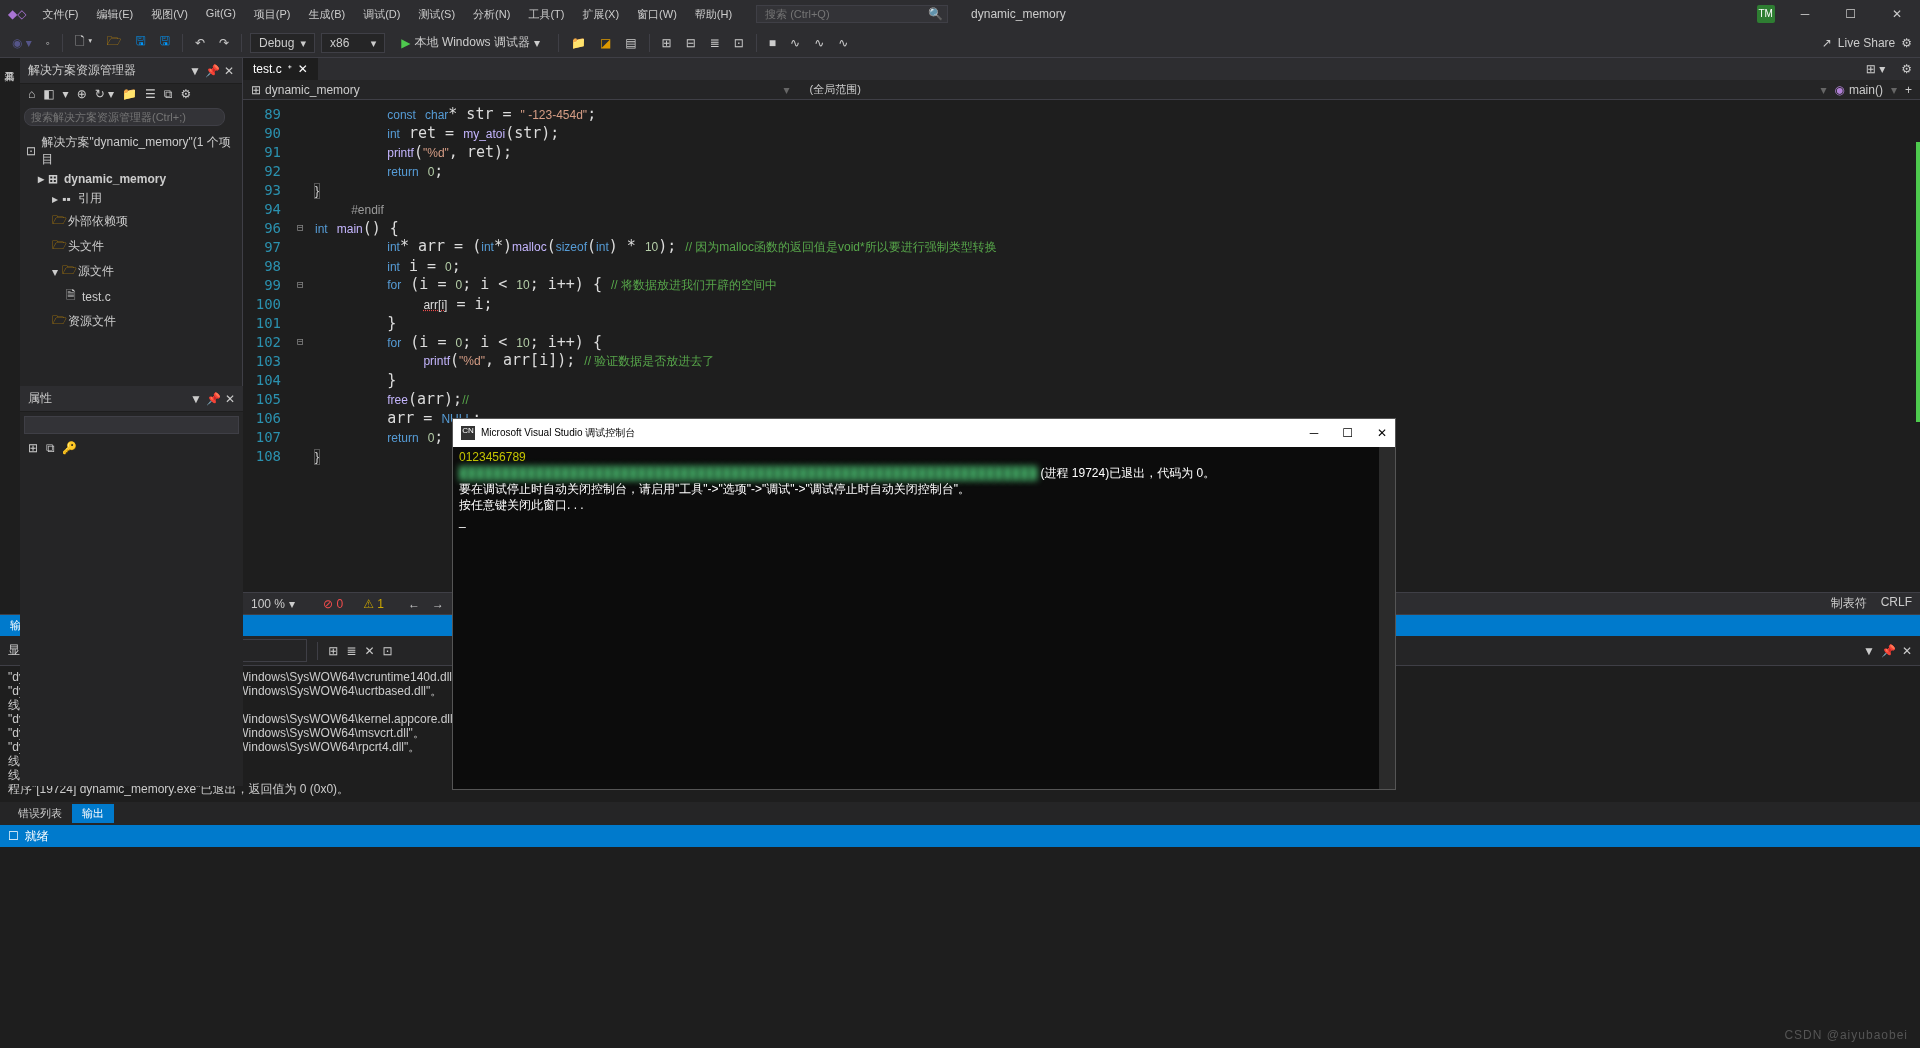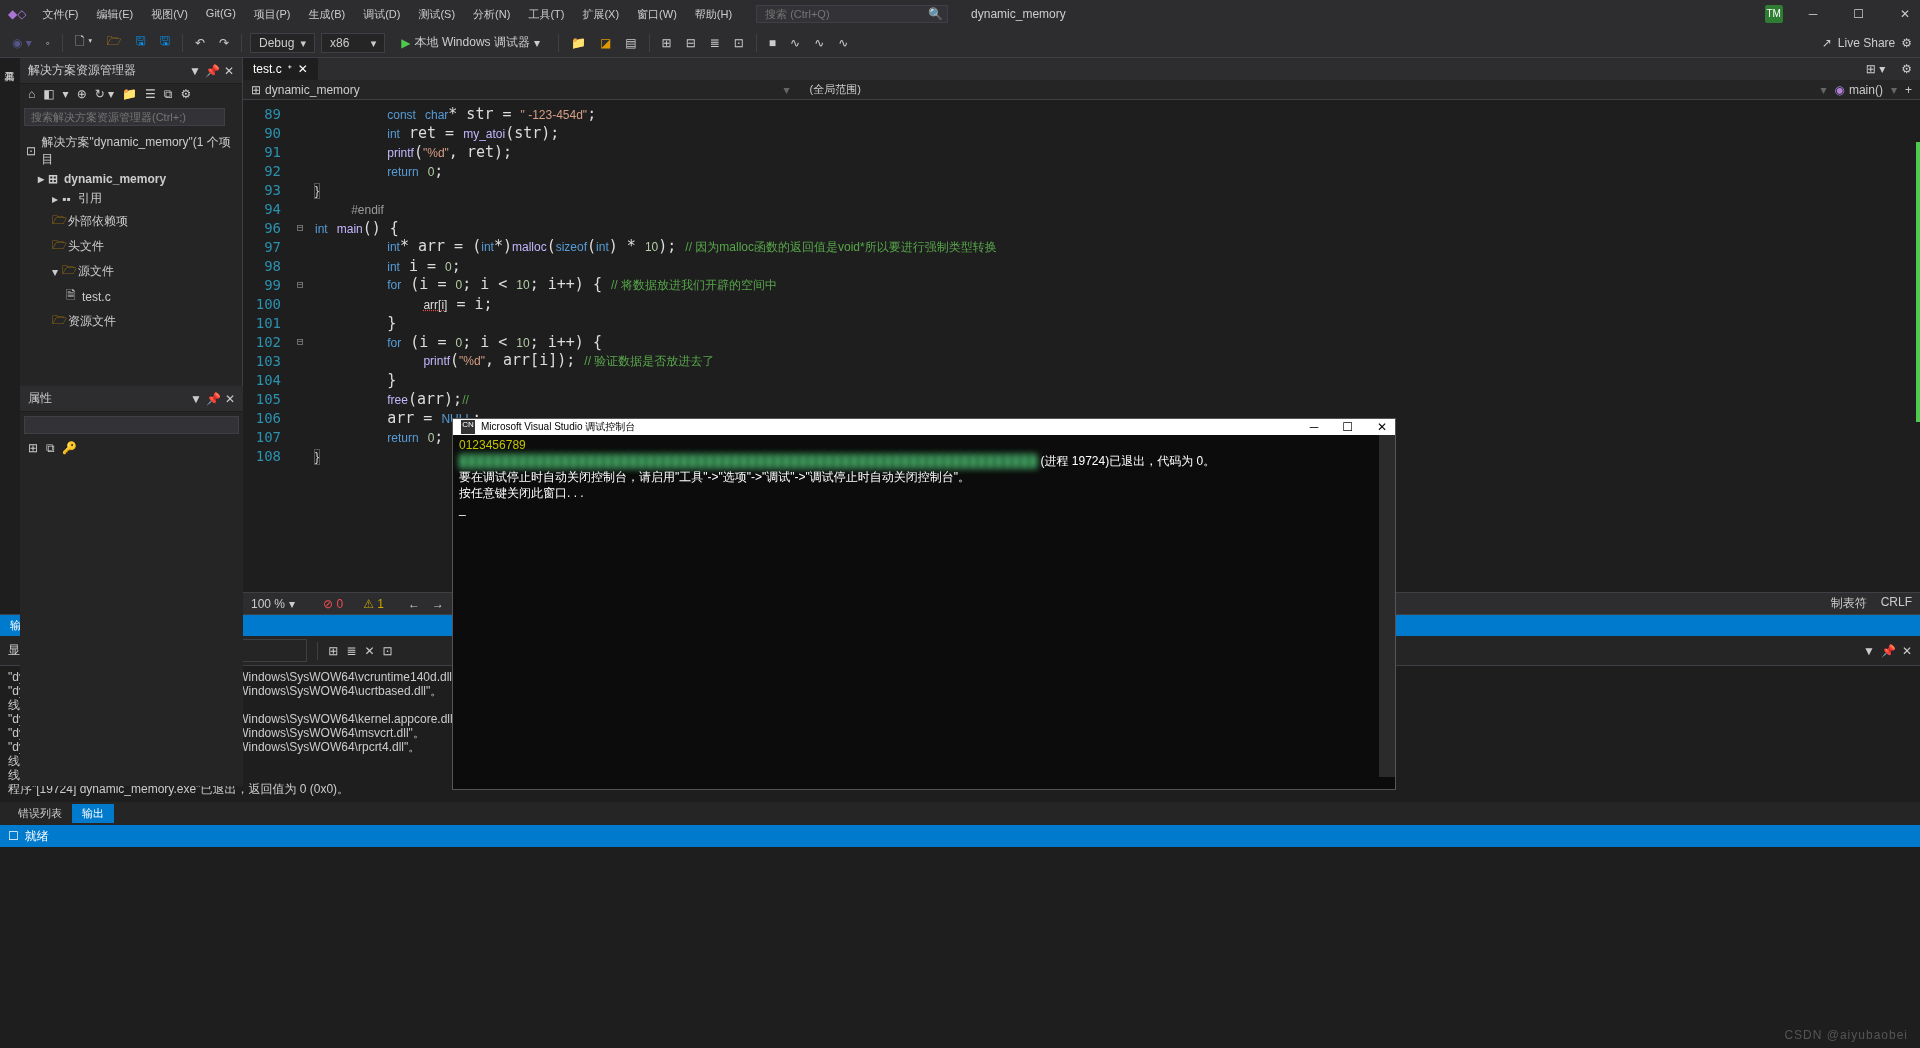--- a/index.html
+++ b/index.html
@@ -4,21 +4,21 @@
 <style>
 * { margin: 0; padding: 0; box-sizing: border-box; font-family: "Microsoft YaHei", sans-serif; font-size: 12px; }
 body { background: #1e1e1e; color: #ccc; overflow: hidden; width: 1920px; height: 1048px; position: relative; }
 .titlebar { height: 28px; background: #2d2d30; display: flex; align-items: center; padding: 0 8px; }
 .vs-logo { margin-right: 8px; color: #a974d4; }
 .menu { display: flex; gap: 2px; }
 .menu-item { padding: 4px 8px; cursor: pointer; font-size: 11px; }
 .search-box { margin-left: 16px; background: #333337; border: 1px solid #3f3f46; padding: 2px 8px; width: 192px; color: #999; font-size: 11px; }
 .search-icon { margin-left: -20px; color: #ccc; }
 .proj-name { margin-left: 28px; font-weight: 500; font-size: 12px; color: #ccc; }
-.title-right { position: absolute; right: 0; display: flex; gap: 16px; align-items: center; }
+.title-right { position: absolute; right: 8px; display: flex; gap: 16px; align-items: center; }
 .title-btn { padding: 2px 10px; color: #ccc; }
 .avatar { width: 18px; height: 18px; background: #2e7d32; border-radius: 2px; color: white; text-align: center; line-height: 18px; font-size: 10px; }
 .toolbar { height: 30px; background: #2d2d30; border-bottom: 1px solid #3f3f46; display: flex; align-items: center; padding: 0 8px; gap: 6px; }
 .tb-btn { padding: 2px 4px; color: #ccc; }
 .tb-sep { width: 1px; height: 18px; background: #3f3f46; margin: 0 2px; }
 .dropdown { background: #252526; border: 1px solid #3f3f46; padding: 2px 8px; color: #ccc; font-size: 11px; }
 .run-btn { padding: 2px 10px; display: flex; align-items: center; gap: 4px; }
 .run-arrow { color: #4ec94e; }
 .liveshare { position: absolute; right: 8px; display: flex; align-items: center; gap: 6px; }
 .main { display: flex; height: 556px; }
@@ -68,21 +68,21 @@
 .output-panel { height: 188px; background: #1e1e1e; border-top: 1px solid #3f3f46; }
 .output-title { background: #007acc; color: white; padding: 3px 10px; font-size: 11px; }
 .output-toolbar { background: #252526; padding: 3px 8px; display: flex; gap: 8px; align-items: center; border-bottom: 1px solid #3f3f46; }
 .output-content { padding: 4px 8px; font-family: SimSun, monospace; font-size: 11px; color: #ccc; line-height: 14px; }
 .output-content div { white-space: pre; }
 .bottom-tabs { display: flex; padding: 2px 8px; background: #252526; }
 .bottom-tab { padding: 2px 10px; font-size: 11px; }
 .bottom-tab.active { background: #007acc; color: white; }
 .app-statusbar { height: 22px; background: #007acc; color: white; display: flex; align-items: center; padding: 0 8px; font-size: 11px; }
 .console-window { position: absolute; left: 452px; top: 418px; width: 944px; height: 372px; background: #0c0c0c; border: 1px solid #555; }
-.console-titlebar { height: 16px; background: #fff; color: #000; display: flex; align-items: center; padding: 0 8px; }
+.console-titlebar { height: 28px; background: #fff; color: #000; display: flex; align-items: center; padding: 0 8px; }
 .console-icon { width: 14px; height: 14px; background: #333; margin-right: 6px; font-size: 8px; text-align: center; color: white; }
 .console-title { font-size: 10px; }
 .console-btns { margin-left: auto; display: flex; gap: 24px; }
 .console-body { padding: 2px 6px; font-family: SimSun, monospace; font-size: 14px; line-height: 16px; color: #ccc; position: relative; height: calc(100% - 28px); }
 .console-body .out { color: #c5c500; }
 .console-body .info { color: #fff; }
 .console-body .blurred { color: transparent; text-shadow: 0 0 6px #4a6; }
 .console-scroll { position: absolute; right: 0; top: 0; bottom: 0; width: 16px; background: #2b2b2b; }
 .watermark { position: absolute; right: 12px; bottom: 6px; color: #555; font-size: 12px; letter-spacing: 1px; }
 .side-tabs { position: absolute; left: 0; top: 58px; width: 20px; }
@@ -173,21 +173,21 @@
       <span>⌂</span>
       <span>◧</span>
       <span>▾</span>
       <span>⊕</span>
       <span>↻ ▾</span>
       <span>📁</span>
       <span>☰</span>
       <span>⧉</span>
       <span>⚙</span>
     </div>
-    <input class="panel-searchbox" style="width: 201px;" placeholder="搜索解决方案资源管理器(Ctrl+;)">
+    <input class="panel-searchbox" style="width: 201px; border-radius: 8px;" placeholder="搜索解决方案资源管理器(Ctrl+;)">
     <div class="tree">
       <div class="tree-item">
           <span class="icon">⊡</span>
           <span>解决方案"dynamic_memory"(1 个项目</span>
         </div>
       <div class="tree-item bold tree-indent-1">
           <span>▸</span>
           <span class="icon">⊞</span>
           <span>dynamic_memory</span>
         </div>

